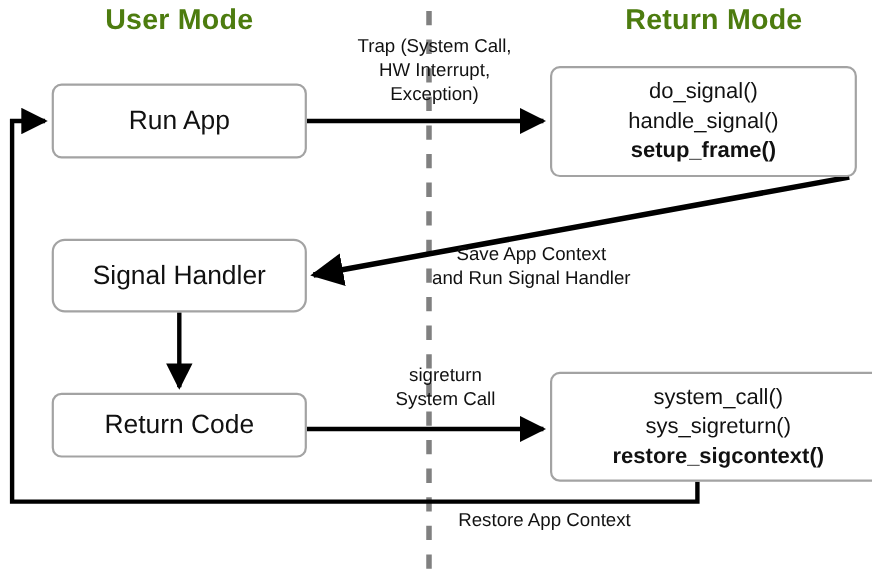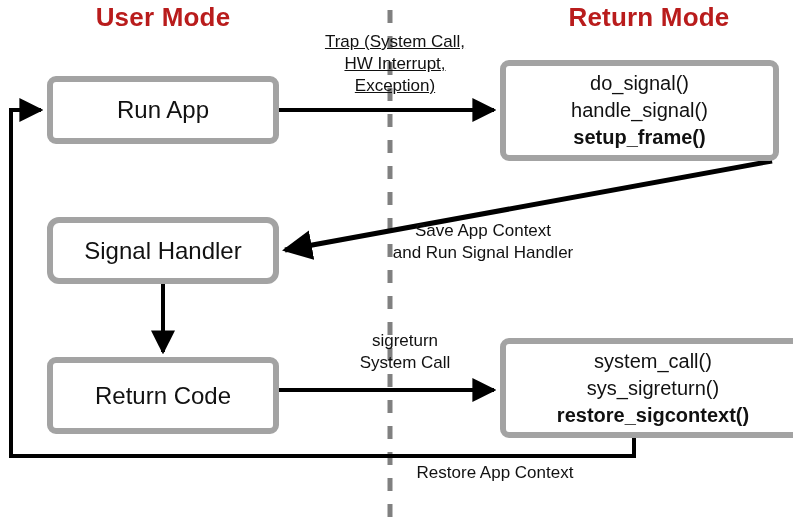--- a/index.html
+++ b/index.html
@@ -19,32 +19,32 @@
     position: absolute;
     left: 0;
     top: 0;
     width: 793px;
     height: 519px;
   }
   .lane-title {
     position: absolute;
     font-size: 26px;
     font-weight: bold;
-    color: #b91c1c;
+    color: #4d7c0f;
     text-align: center;
     letter-spacing: 0.2px;
     white-space: nowrap;
   }
   #user-mode-title { left: 43px;  top: 2px;  width: 240px; }
   #kernel-mode-title { left: 519px; top: 2px; width: 260px; }
 
   .node-box {
     position: absolute;
     box-sizing: border-box;
-    border: 6px solid #a3a3a3;
+    border: 2px solid #a3a3a3;
     border-radius: 9px;
     background: #ffffff;
     display: flex;
     flex-direction: column;
     align-items: center;
     justify-content: center;
     color: #111111;
   }
   .node-label {
     font-size: 24px;
@@ -54,33 +54,33 @@
   .node-label.mono-call {
     font-size: 20px;
     line-height: 27px;
   }
   .node-label.bold {
     font-weight: bold;
   }
 
   #box-run-app       { left: 47px;  top: 76px;  width: 232px; height: 68px; }
   #box-signal-handler{ left: 47px;  top: 217px; width: 232px; height: 67px; border-radius: 12px; }
-  #box-return-code   { left: 47px;  top: 357px; width: 232px; height: 77px; }
+  #box-return-code   { left: 47px;  top: 357px; width: 232px; height: 59px; }
   #box-kernel-signal { left: 500px; top: 60px;  width: 279px; height: 101px; }
   #box-kernel-return { left: 500px; top: 338px; width: 306px; height: 100px; }
 
   .edge-label {
     position: absolute;
     font-size: 17px;
     line-height: 22px;
     color: #111111;
     text-align: center;
     white-space: nowrap;
   }
-  #label-trap            { left: 295px; top: 31px;  width: 200px; text-decoration: underline; }
+  #label-trap            { left: 295px; top: 31px;  width: 200px; }
   #label-save-context    { left: 358px; top: 220px; width: 250px; }
   #label-sigreturn       { left: 325px; top: 330px; width: 160px; }
   #label-restore-context { left: 385px; top: 462px; width: 220px; }
 </style>
 </head>
 <body>
 
 <div id="diagram-root">
 
   <svg id="diagram-svg" viewBox="0 0 793 519">

